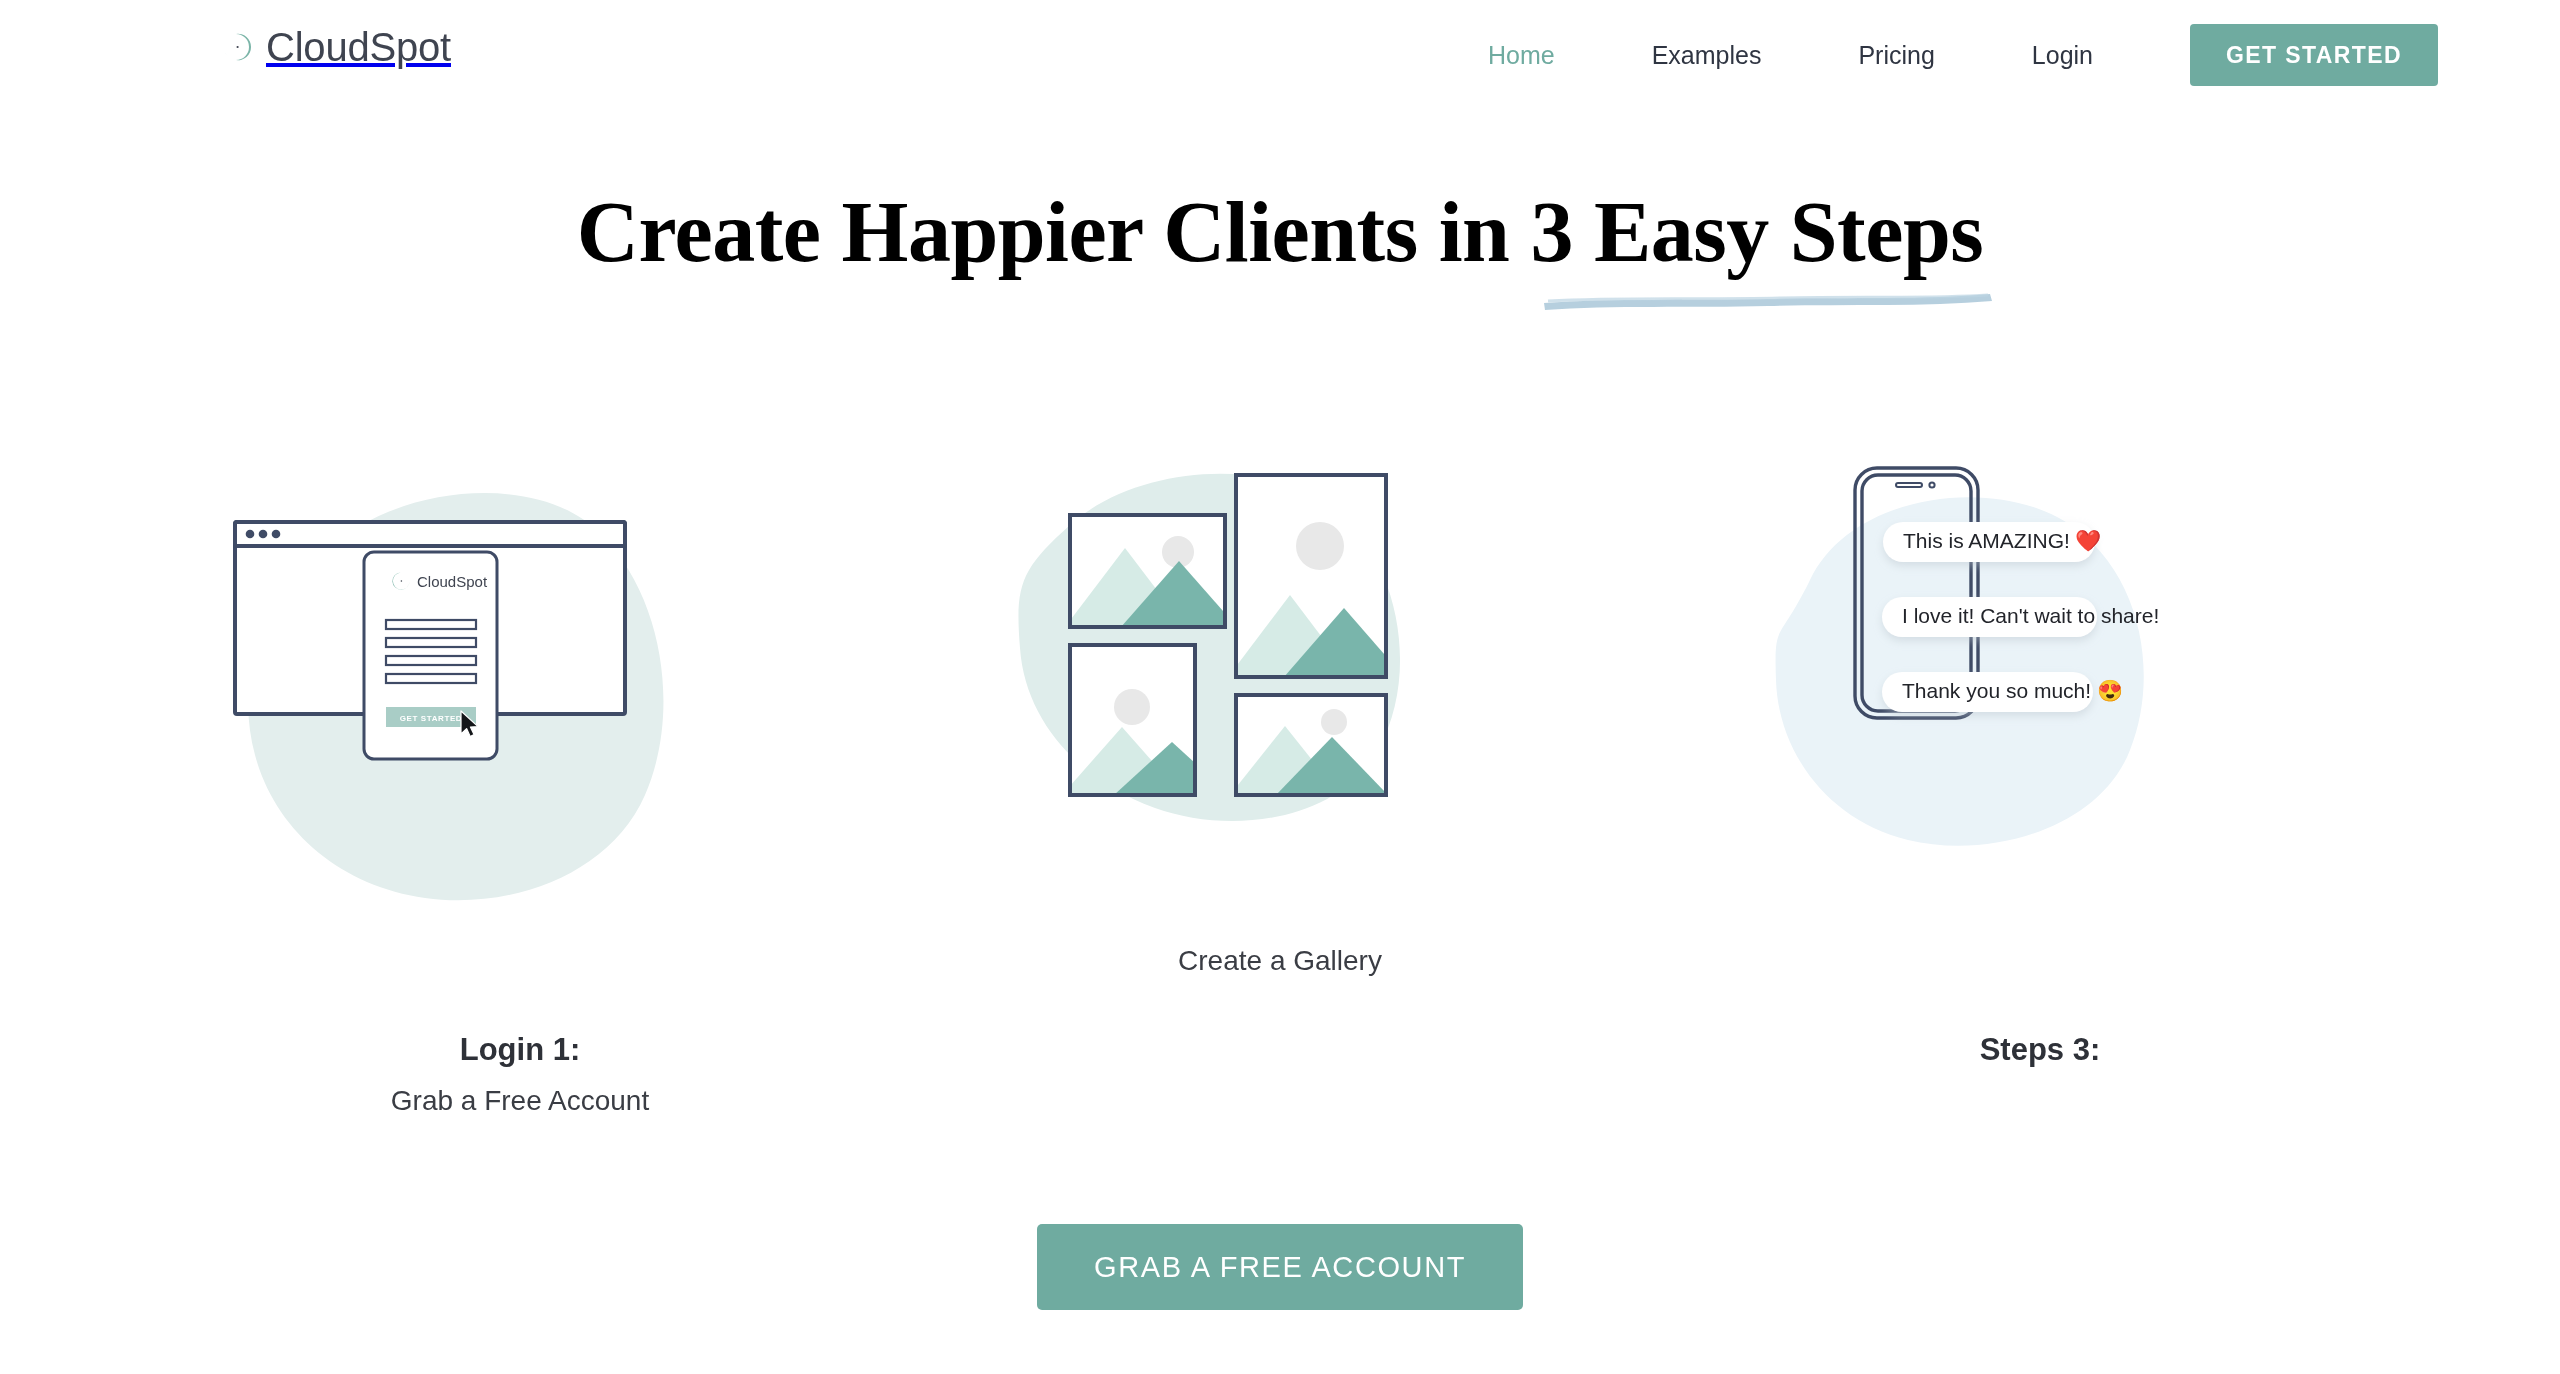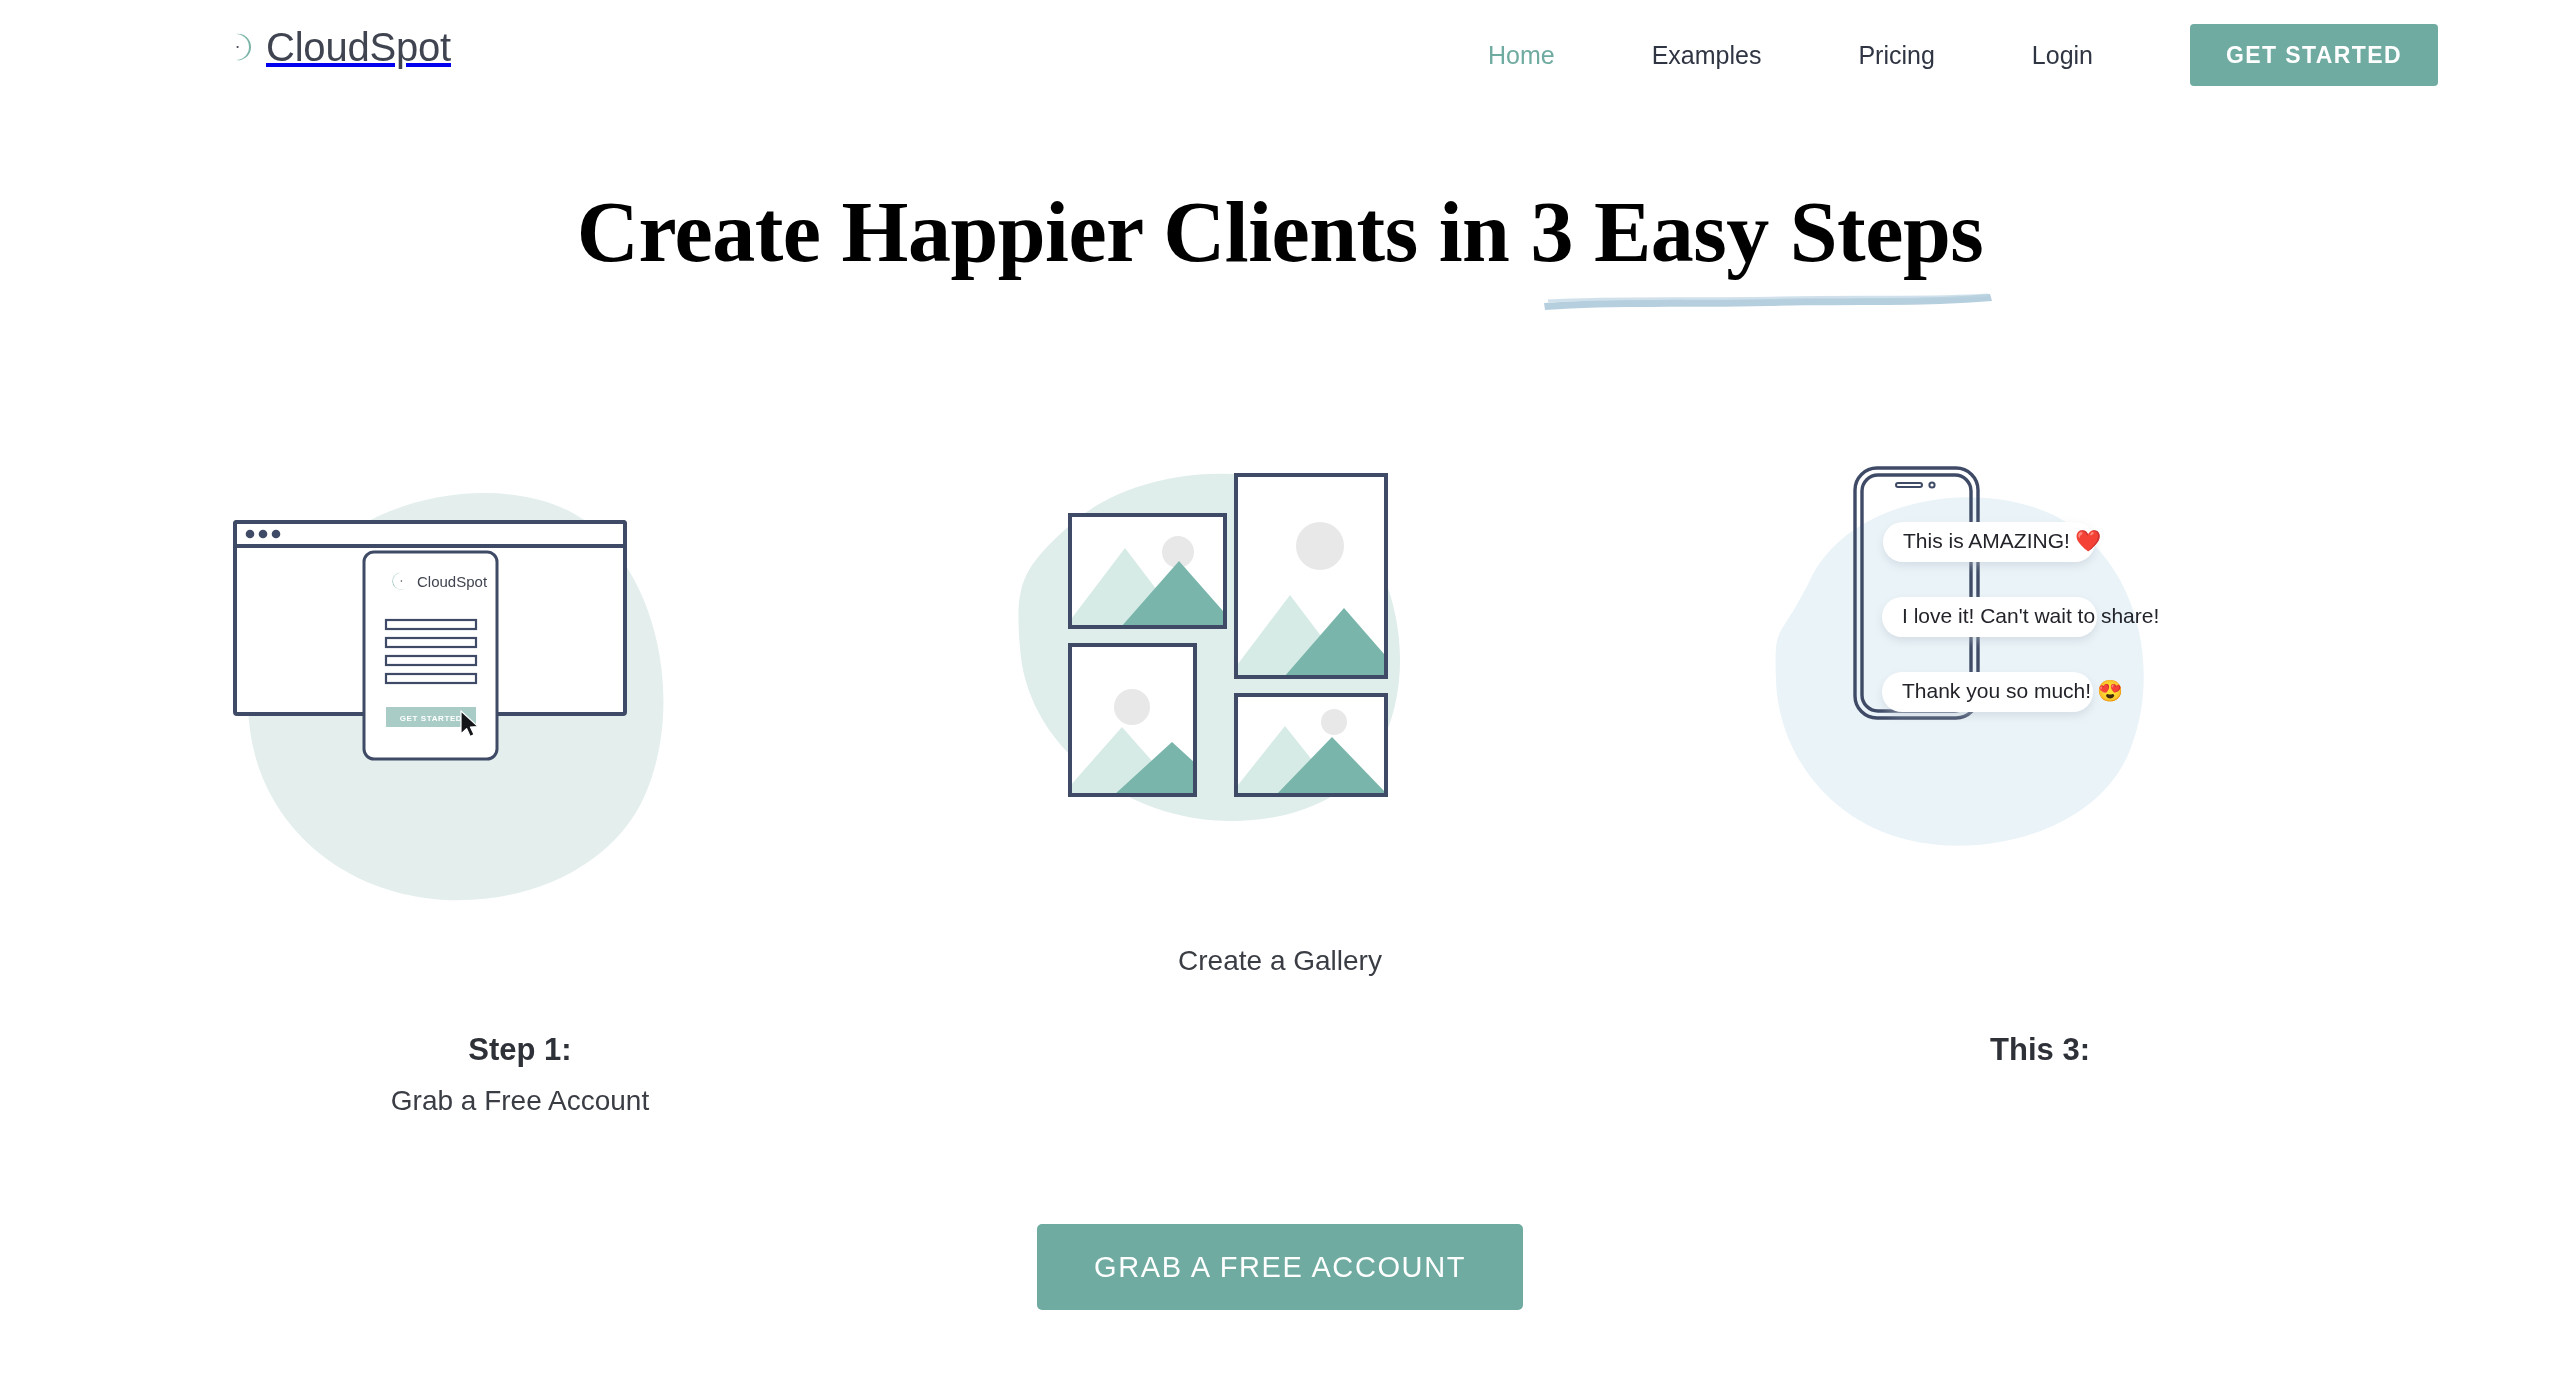--- a/index.html
+++ b/index.html
@@ -168,21 +168,21 @@
           <rect x="246" y="244" width="90" height="9" fill="#ffffff" stroke="#3f4b66" stroke-width="2.2"></rect>
 
           <rect x="246" y="277" width="90" height="20" fill="#a9cdc6"></rect>
           <text x="291" y="290.5" text-anchor="middle" font-family="Liberation Sans, sans-serif" font-size="8" letter-spacing="0.6" font-weight="700" fill="#ffffff">GET STARTED</text>
 
           <g transform="translate(321,281)">
             <path d="M0,0 L0,23 L5.6,17.6 L9.2,25.5 L13,23.6 L9.4,16 L17,15.6 Z" fill="#141619" stroke="#ffffff" stroke-width="1.2" stroke-linejoin="round"></path>
           </g>
         </svg>
       </div>
-      <div class="step-title">Step 1:</div>
+      <div class="step-title">Login 1:</div>
       <div class="step-sub">Grab a Free Account</div>
     </div>
 
     <div class="step">
       <div class="step-art">
         <svg width="760" height="500" viewBox="0 0 760 500">
           <defs>
             <clipPath id="f1">
                 <rect x="170" y="85" width="155" height="112"></rect>
               </clipPath>
@@ -264,21 +264,21 @@
             <rect x="222" y="167" width="215" height="40" rx="20" fill="#ffffff"></rect>
           </g>
           <text class="phone-msg-text" x="242" y="193">I love it! Can't wait to share!</text>
 
           <g filter="url(#bubshadow)">
             <rect x="222" y="242" width="211" height="40" rx="20" fill="#ffffff"></rect>
           </g>
           <text class="phone-msg-text" x="242" y="268">Thank you so much! 😍</text>
         </svg>
       </div>
-      <div class="step-title">This 3:</div>
+      <div class="step-title">Steps 3:</div>
     </div>
 
   </section>
 
   <div class="cta-wrap">
     <button class="cta-button">GRAB A FREE ACCOUNT</button>
   </div>
 
 </div>
 

